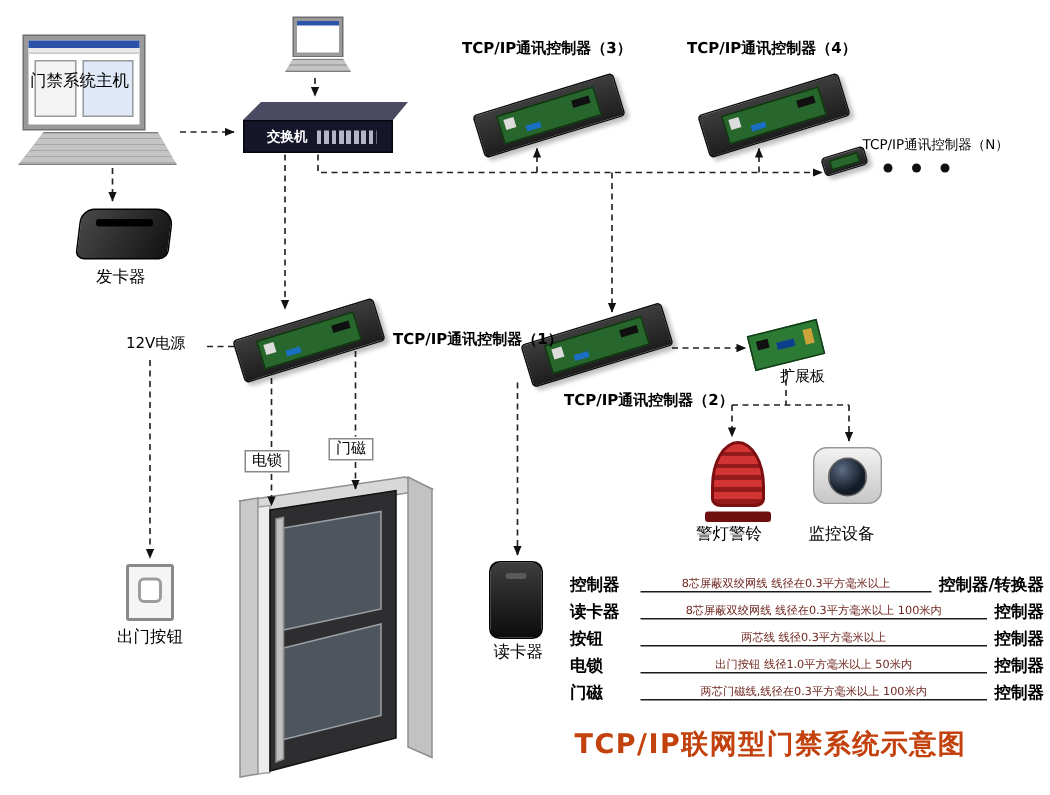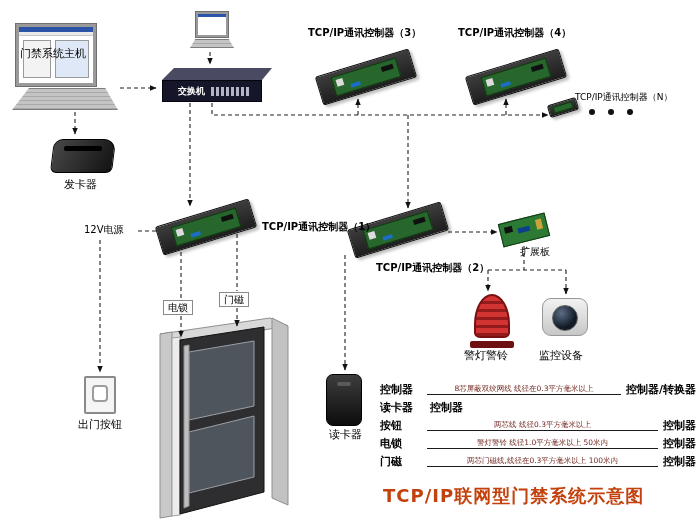--- a/index.html
+++ b/index.html
@@ -238,33 +238,36 @@
   <div id="spec-table">
     <div class="trow">
       <span class="t-from">控制器</span>
       <span class="t-wire">
           <span>8芯屏蔽双绞网线  线径在0.3平方毫米以上</span>
         </span>
       <span class="t-to">控制器/转换器</span>
     </div>
     <div class="trow">
       <span class="t-from">读卡器</span>
+      <span class="t-wire">
+          <span>8芯屏蔽双绞网线  线径在0.3平方毫米以上  100米内</span>
+        </span>
       <span class="t-to">控制器</span>
     </div>
     <div class="trow">
       <span class="t-from">按钮</span>
       <span class="t-wire">
           <span>两芯线  线径0.3平方毫米以上</span>
         </span>
       <span class="t-to">控制器</span>
     </div>
     <div class="trow">
       <span class="t-from">电锁</span>
       <span class="t-wire">
-          <span>警灯警铃  线径1.0平方毫米以上  50米内</span>
+          <span>出门按钮  线径1.0平方毫米以上  50米内</span>
         </span>
       <span class="t-to">控制器</span>
     </div>
     <div class="trow">
       <span class="t-from">门磁</span>
       <span class="t-wire">
           <span>两芯门磁线,线径在0.3平方毫米以上  100米内</span>
         </span>
       <span class="t-to">控制器</span>
     </div>

